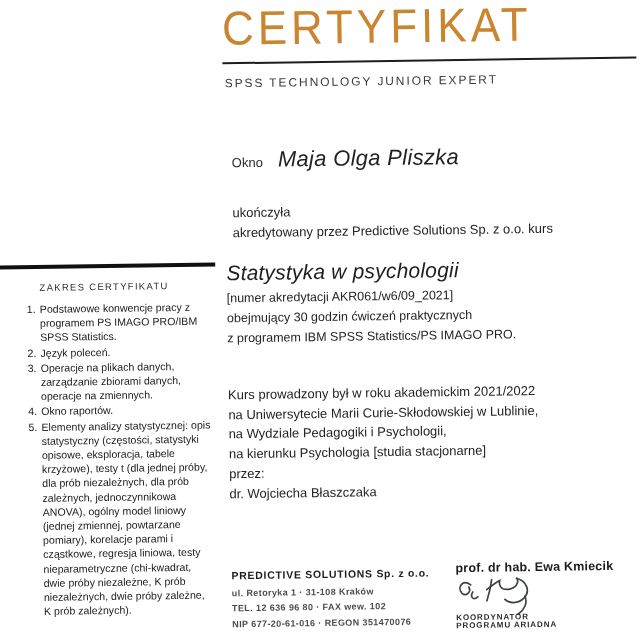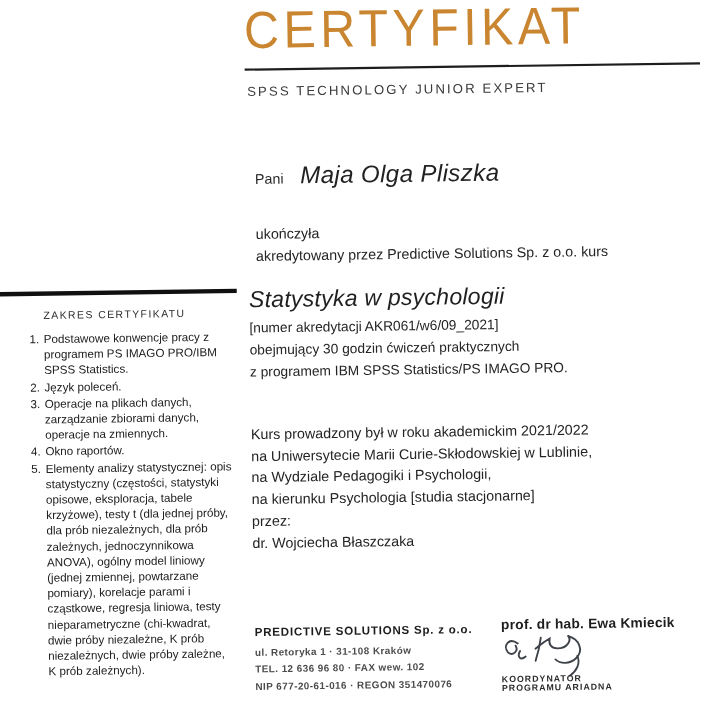--- a/index.html
+++ b/index.html
@@ -94,21 +94,21 @@
 <body>
 
 <div class="page">
   <div class="sheet">
 
     <h1 class="cert-title">CERTYFIKAT</h1>
     <div class="title-rule"></div>
     <div class="subtitle">SPSS TECHNOLOGY JUNIOR EXPERT</div>
 
     <div class="recipient">
-      <span class="salutation">Pani</span>
+      <span class="salutation">Okno</span>
       <span class="recipient-name">Maja Olga Pliszka</span>
     </div>
 
     <div class="completion">
       <div>ukończyła</div>
       <div>akredytowany przez Predictive Solutions Sp. z o.o. kurs</div>
     </div>
 
     <div class="course">
       <div class="course-title">Statystyka w psychologii</div>

